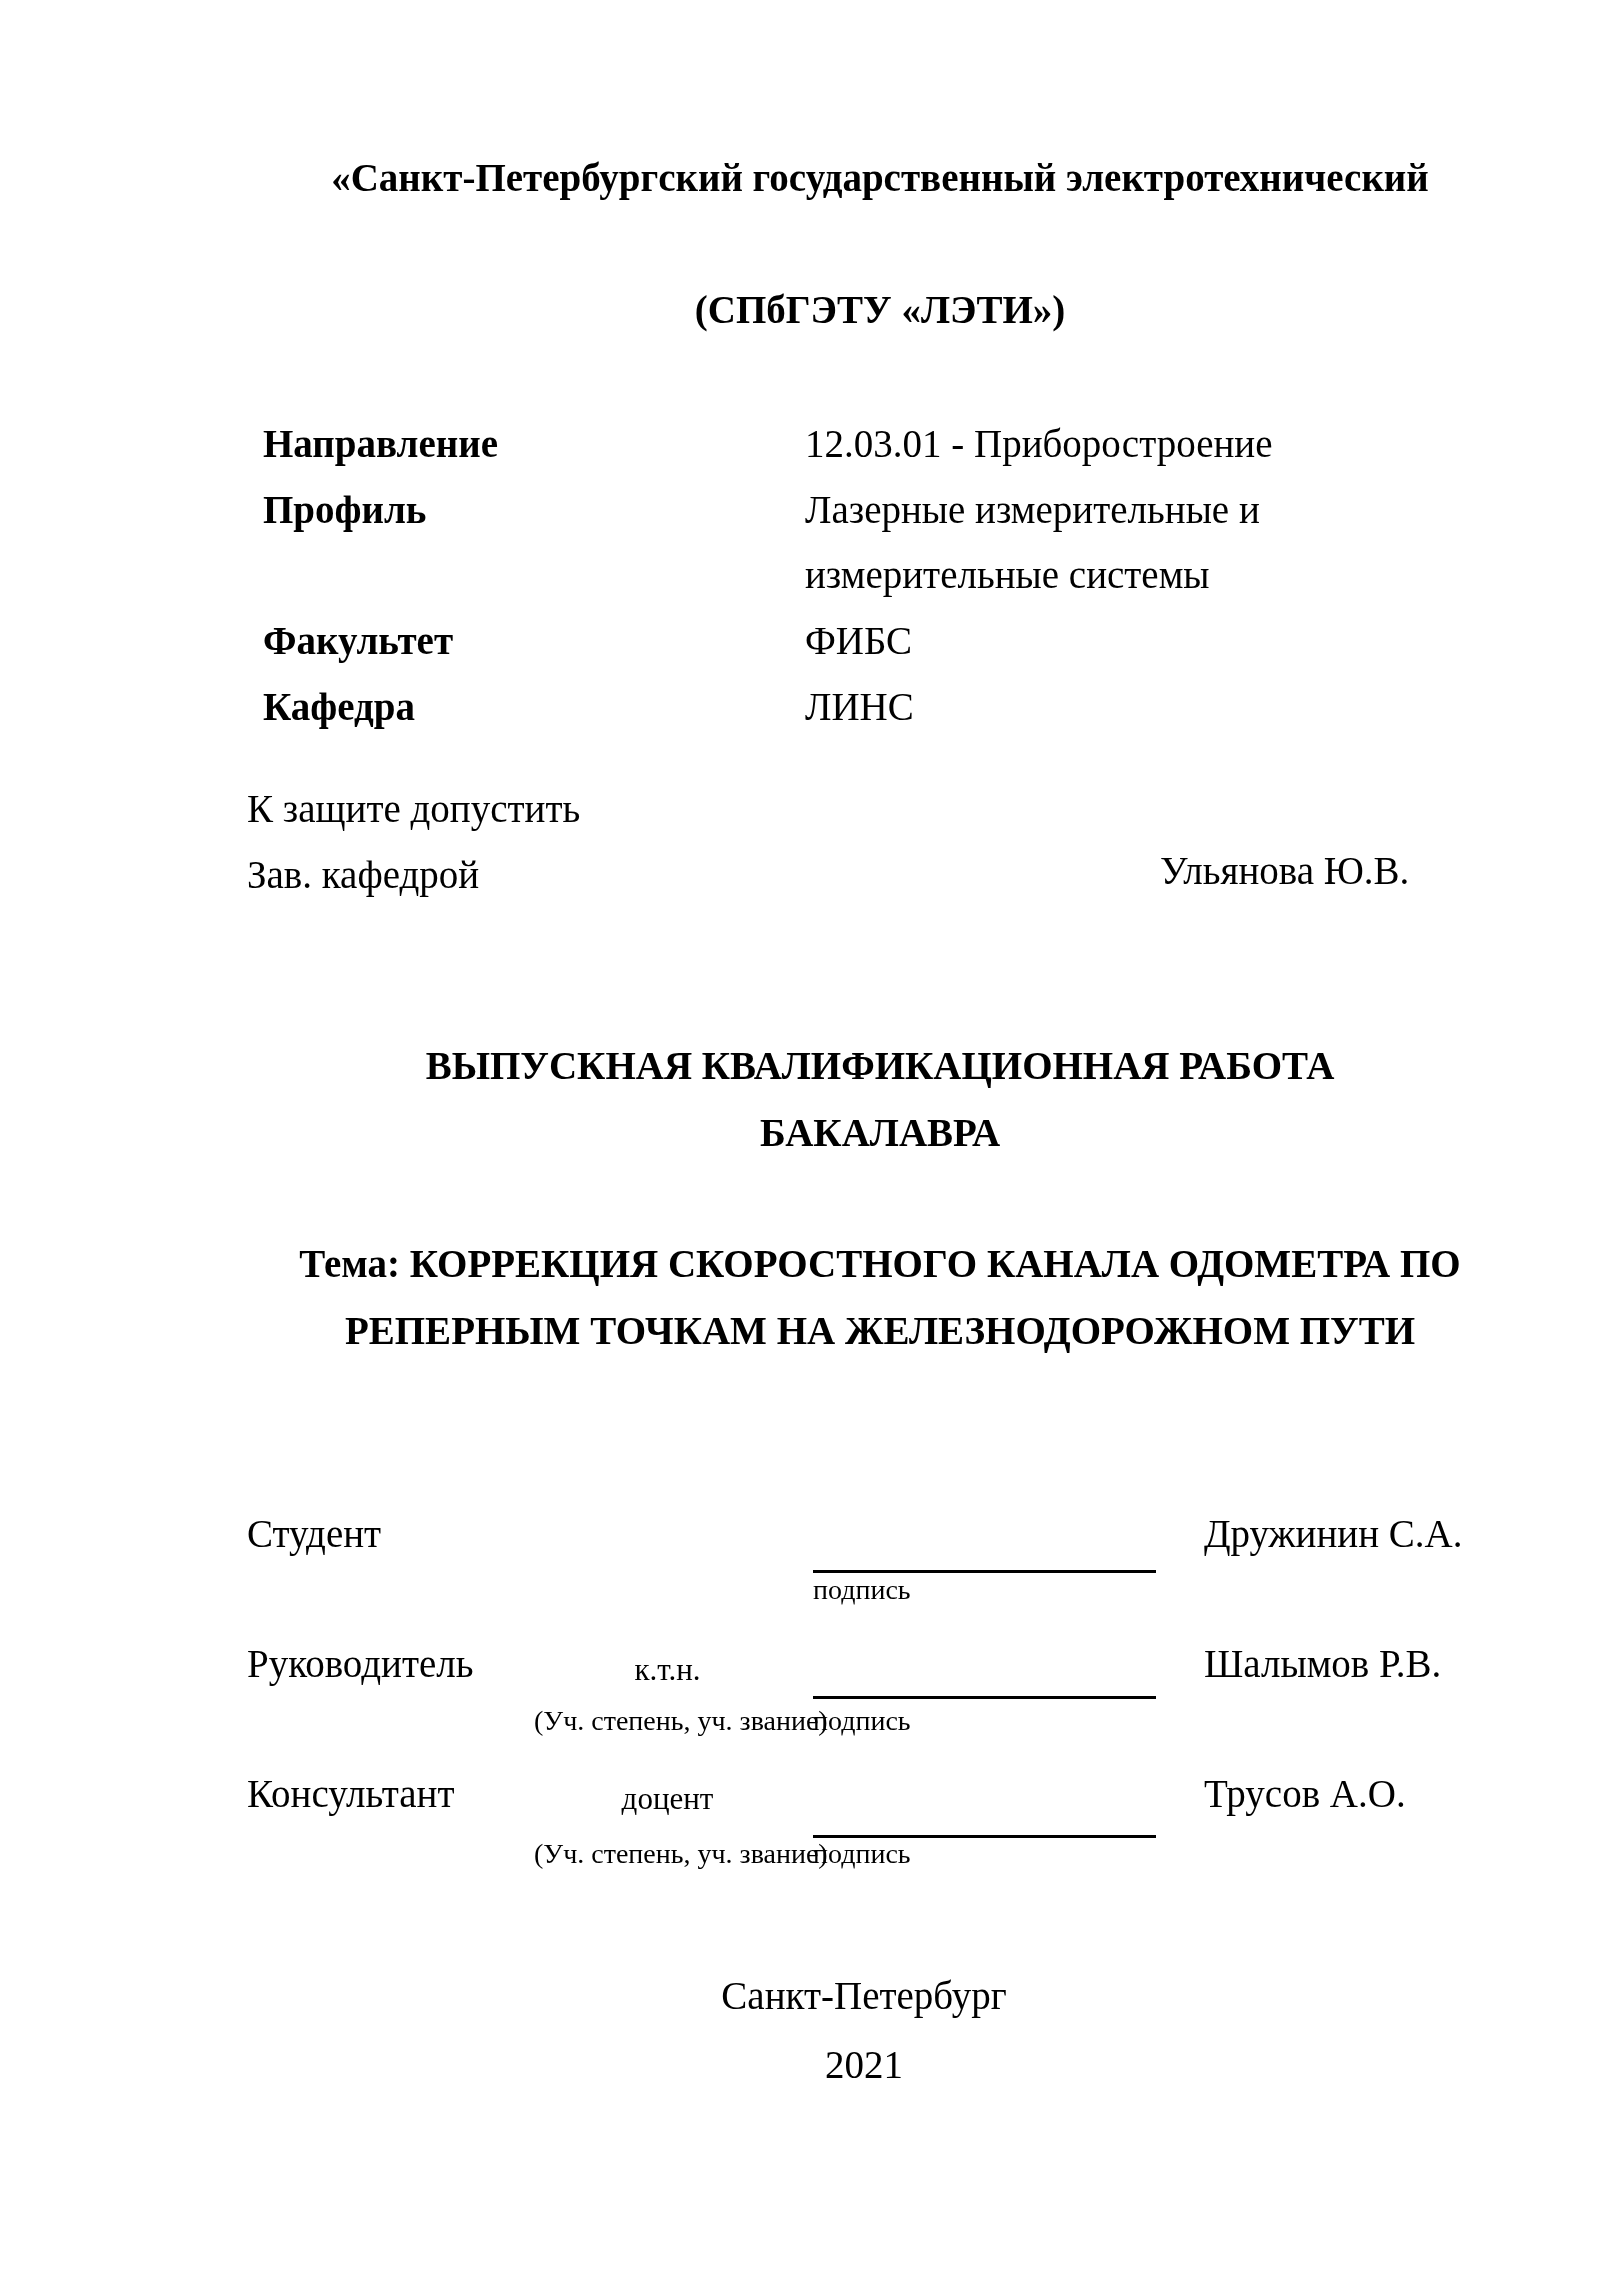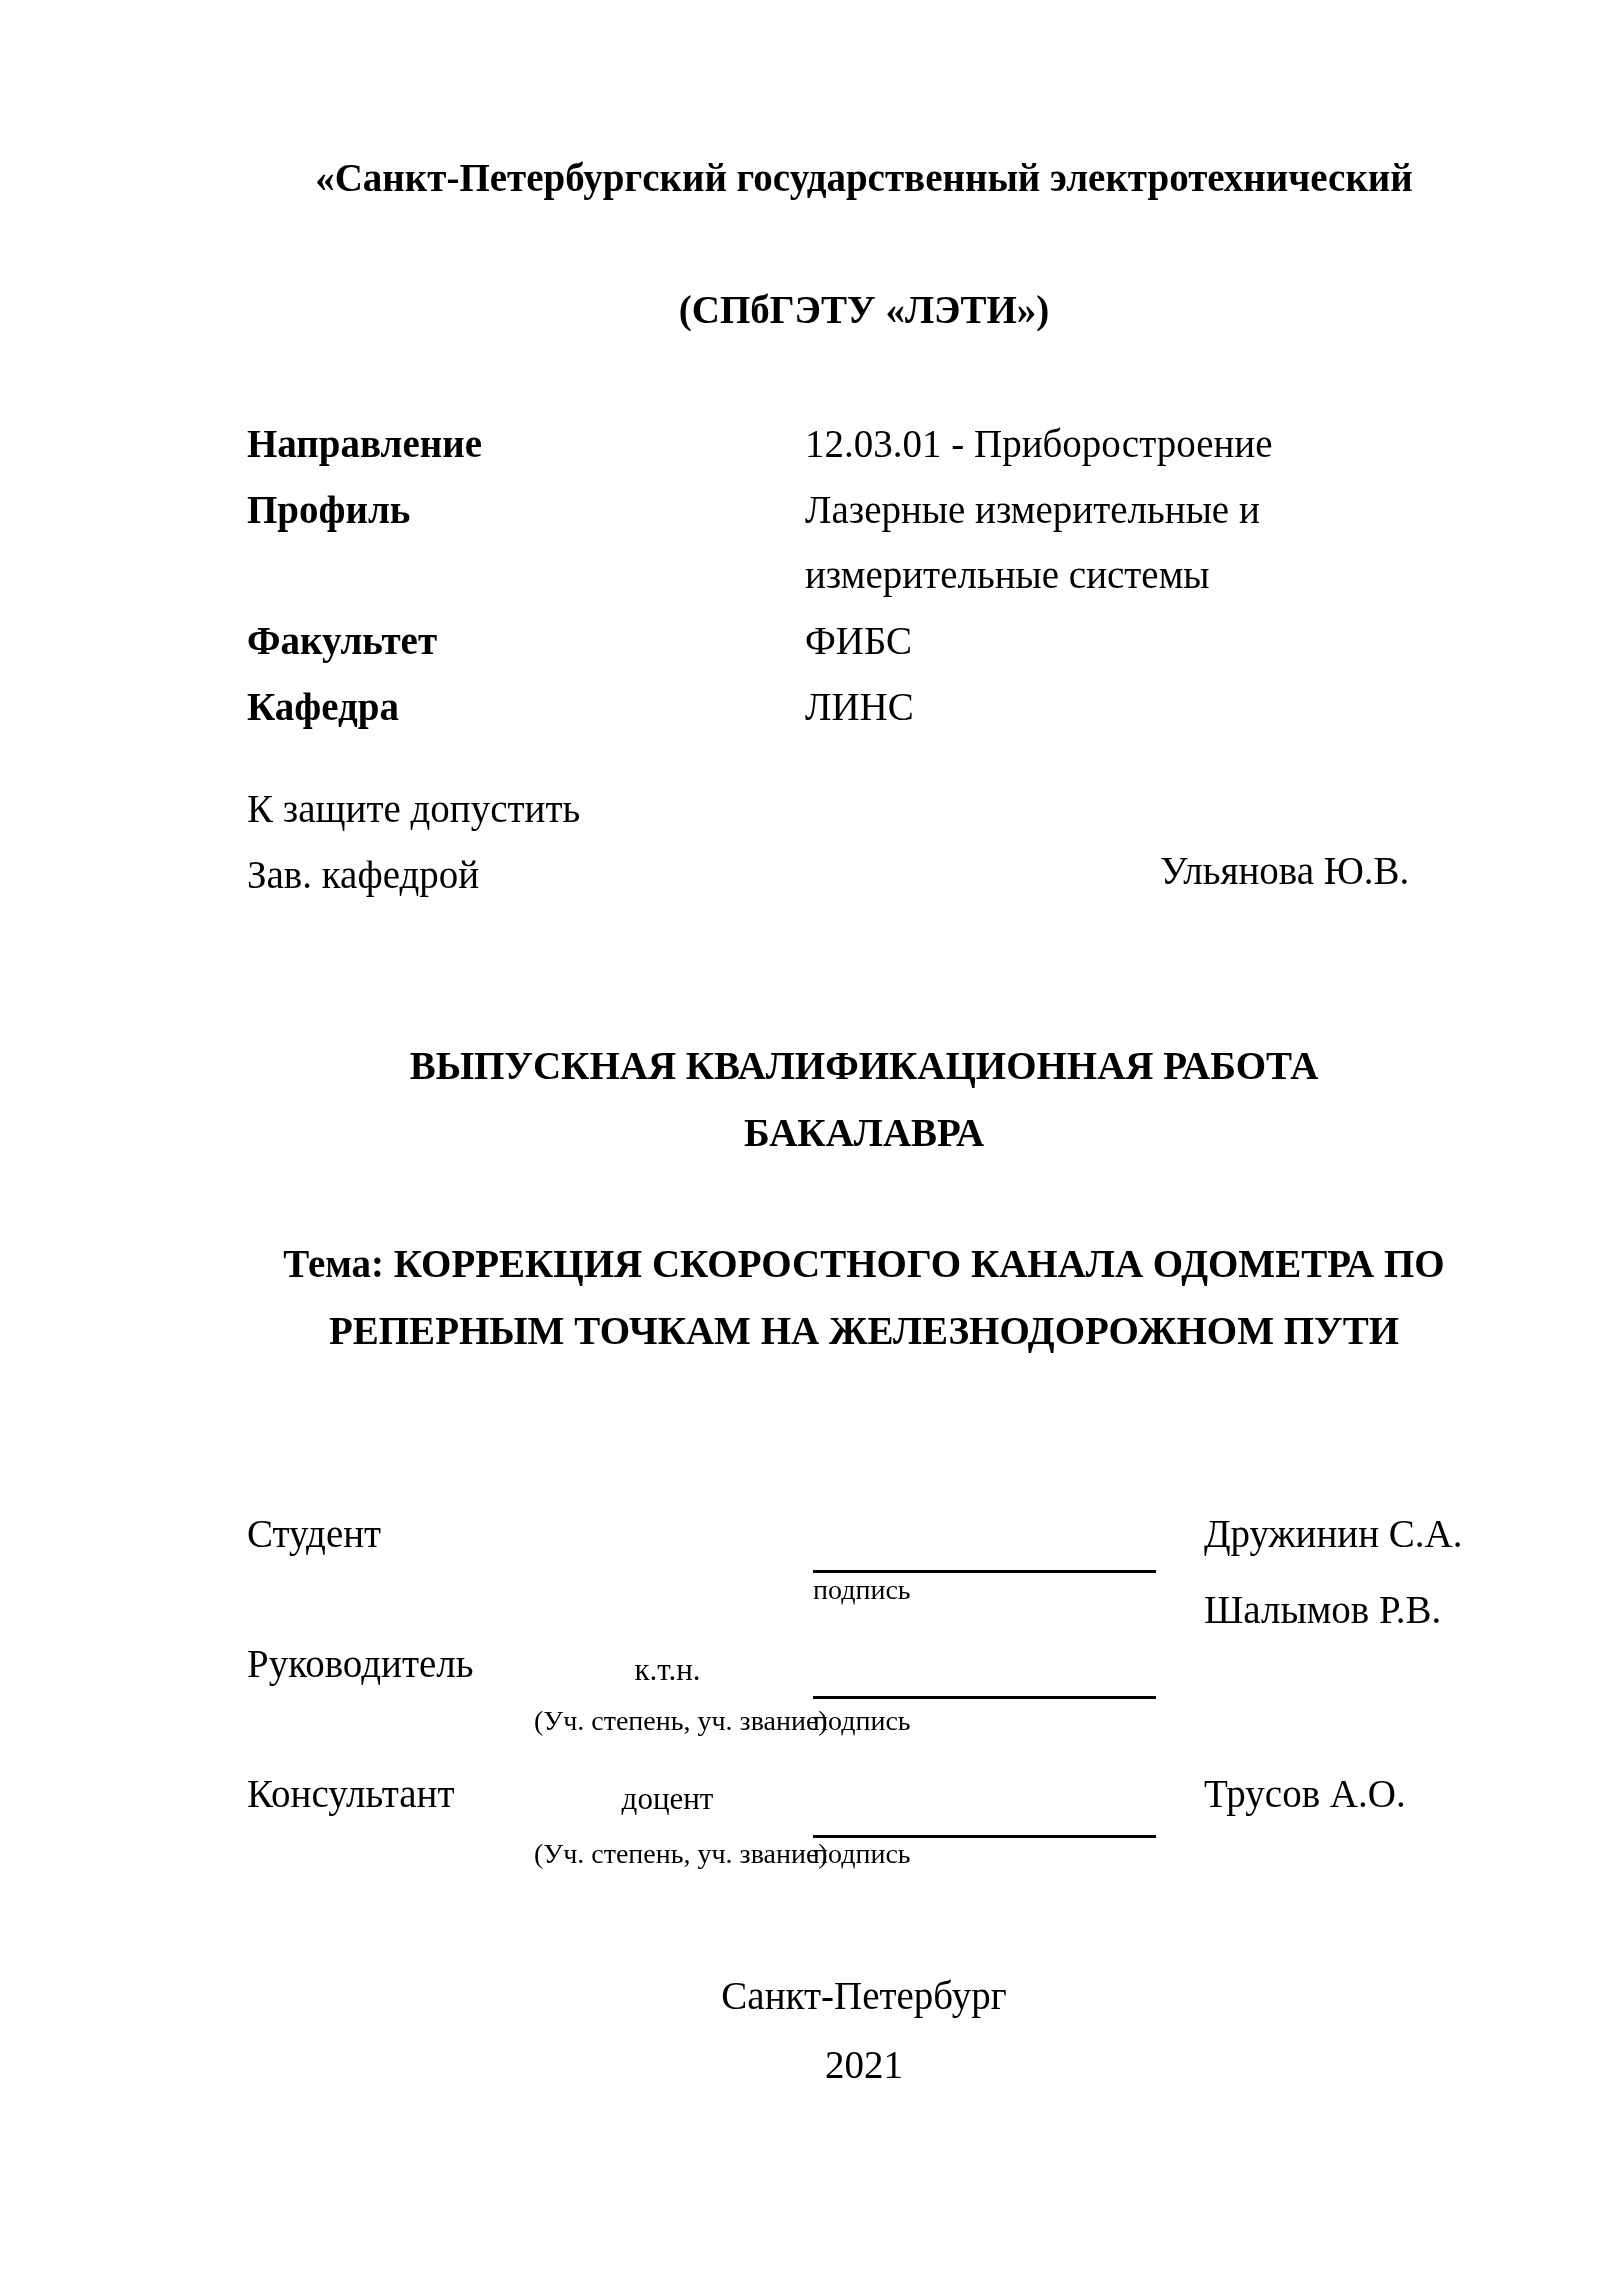--- a/index.html
+++ b/index.html
@@ -11,21 +11,21 @@
     color: #000000;
     font-family: "Liberation Serif", "DejaVu Serif", serif;
     overflow: hidden;
   }
   .t {
     position: absolute;
     font-size: 39px;
     line-height: 66px;
     white-space: nowrap;
   }
-  .b { font-weight: 700; }
+  .b { font-weight: 700; margin-left: 16px; }
   .i { }
   .ctr { left: 247px; width: 1234px; text-align: center; }
   .lbl { left: 247px; }
   .val { left: 805px; }
   .name { left: 1204px; }
   .deg { font-size: 31px; }
   .degcol { left: 534px; width: 267px; text-align: center; }
   .sigcol { left: 813px; width: 343px; text-align: left; }
   .sm { font-size: 28px; line-height: 30px; }
   .sigline {
@@ -67,21 +67,21 @@
   <div class="t b ctr" style="top:1231px">Тема: КОРРЕКЦИЯ СКОРОСТНОГО КАНАЛА ОДОМЕТРА ПО</div>
   <div class="t b ctr" style="top:1298px">РЕПЕРНЫМ ТОЧКАМ НА ЖЕЛЕЗНОДОРОЖНОМ ПУТИ</div>
 
   <div class="t lbl" style="top:1501px">Студент</div>
   <div class="t name" style="top:1501px">Дружинин С.А.</div>
   <div class="sigline" style="top:1570px"></div>
   <div class="t i sm sigcol" style="top:1575px">подпись</div>
 
   <div class="t deg degcol" style="top:1637px">к.т.н.</div>
   <div class="t lbl" style="top:1631px">Руководитель</div>
-  <div class="t name" style="top:1577px">Шалымов Р.В.</div>
+  <div class="t name" style="top:1631px">Шалымов Р.В.</div>
   <div class="sigline" style="top:1696px"></div>
   <div class="t i sm degcol" style="top:1706px">(Уч. степень, уч. звание)</div>
   <div class="t i sm sigcol" style="top:1706px">подпись</div>
 
   <div class="t lbl" style="top:1761px">Консультант</div>
   <div class="t deg degcol" style="top:1766px">доцент</div>
   <div class="t name" style="top:1761px">Трусов А.О.</div>
   <div class="sigline" style="top:1835px"></div>
   <div class="t i sm degcol" style="top:1839px">(Уч. степень, уч. звание)</div>
   <div class="t i sm sigcol" style="top:1839px">подпись</div>

